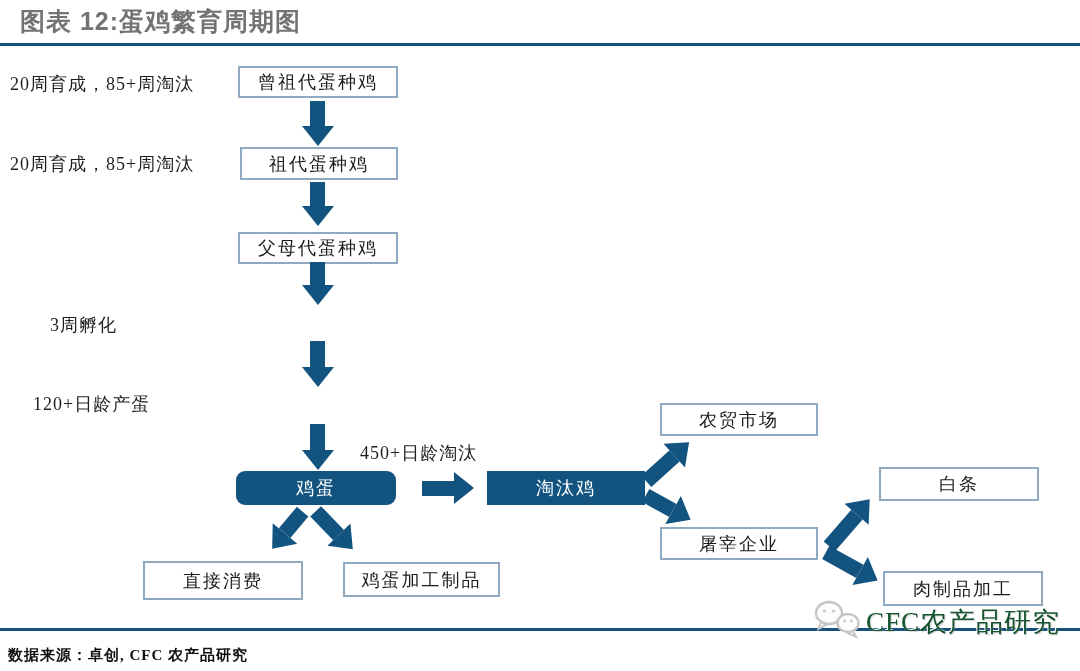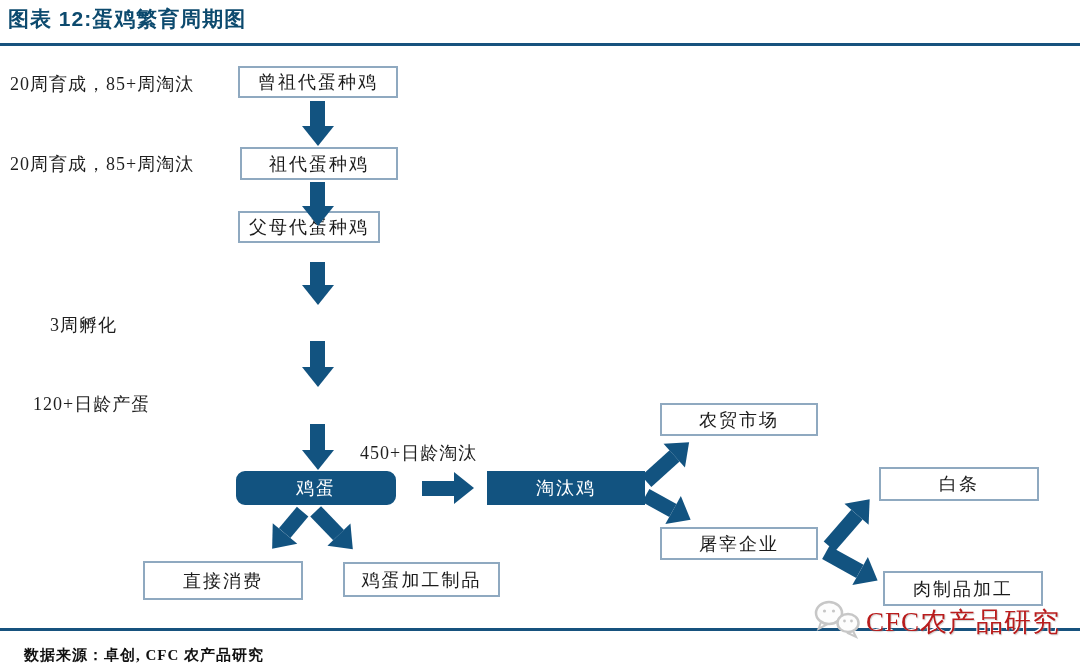--- a/index.html
+++ b/index.html
@@ -2,23 +2,23 @@
 <html><head>
 <meta charset="utf-8">
 <style>
   html,body{margin:0;padding:0;background:#fff;}
   .canvas{
     position:relative;width:1080px;height:671px;background:#ffffff;overflow:hidden;
     --blue:#125380;--navy:#17527E;--border:#8FA9C0;
     font-family:"Liberation Serif",serif;
   }
   .title{
-    position:absolute;left:8px;top:5px;
+    position:absolute;left:20px;top:5px;
     font-family:"Liberation Sans",sans-serif;
-    font-size:21px;font-weight:bold;color:#0c4a6e;letter-spacing:1px;
+    font-size:25px;font-weight:bold;color:#737373;letter-spacing:1px;
   }
   .rule{position:absolute;left:0;right:0;height:3px;background:var(--navy);}
   .rule-top{top:43px;}
   .rule-bottom{top:628px;z-index:1;}
   .stage-label{
     position:absolute;font-size:18px;color:#1f1f1f;letter-spacing:1px;white-space:nowrap;
   }
   .cull-label{
     position:absolute;left:360px;top:441px;font-size:18px;color:#1f1f1f;letter-spacing:1px;white-space:nowrap;
   }
@@ -33,48 +33,48 @@
     position:absolute;height:32px;display:flex;align-items:center;
     transform-origin:0 50%;
   }
   .arr .stem{flex:1;height:15px;background:var(--blue);}
   .arr .head{
     width:0;height:0;flex:0 0 auto;
     border-top:16px solid transparent;border-bottom:16px solid transparent;
     border-left:20px solid var(--blue);
   }
   .source{
-    position:absolute;left:24px;top:646px;
+    position:absolute;left:8px;top:646px;
     font-size:15px;font-weight:bold;color:#111;letter-spacing:1px;
   }
   .watermark{
     position:absolute;left:812px;top:600px;height:44px;z-index:2;
     display:flex;align-items:center;gap:4px;
   }
   .watermark-text{
-    font-size:27px;color:#b91c1c;letter-spacing:1px;white-space:nowrap;
+    font-size:27px;color:#14532d;letter-spacing:1px;white-space:nowrap;
     text-shadow:-1px -1px 0 #ffffff,1px 1px 1px rgba(150,150,150,.45);
   }
 </style>
 </head>
 <body>
 
 <div class="canvas">
 
   <div class="title">图表 12:蛋鸡繁育周期图</div>
   <div class="rule rule-top"></div>
 
   <div class="stage-label" style="left:10px;top:72px;">20周育成，85+周淘汰</div>
   <div class="stage-label" style="left:10px;top:152px;">20周育成，85+周淘汰</div>
   <div class="stage-label" style="left:50px;top:313px;">3周孵化</div>
   <div class="stage-label" style="left:33px;top:392px;">120+日龄产蛋</div>
 
   <div class="box" style="left:238px;top:66px;width:160px;height:32px;">曾祖代蛋种鸡</div>
   <div class="box" style="left:240px;top:147px;width:158px;height:33px;">祖代蛋种鸡</div>
-  <div class="box" style="left:238px;top:211px;width:142px;height:32px;">父母代蛋种鸡</div>
+  <div class="box" style="left:238px;top:232px;width:160px;height:32px;">父母代蛋种鸡</div>
   <div class="box fill" style="left:236px;top:471px;width:160px;height:34px;border-radius:9px;">鸡蛋</div>
 
   <div class="box fill" style="left:487px;top:471px;width:158px;height:34px;">淘汰鸡</div>
   <div class="box" style="left:660px;top:403px;width:158px;height:33px;">农贸市场</div>
   <div class="box" style="left:660px;top:527px;width:158px;height:33px;">屠宰企业</div>
   <div class="box" style="left:879px;top:467px;width:160px;height:34px;">白条</div>
   <div class="box" style="left:883px;top:571px;width:160px;height:35px;">肉制品加工</div>
 
   <div class="box" style="left:143px;top:561px;width:160px;height:39px;">直接消费</div>
   <div class="box" style="left:343px;top:562px;width:157px;height:35px;">鸡蛋加工制品</div>

